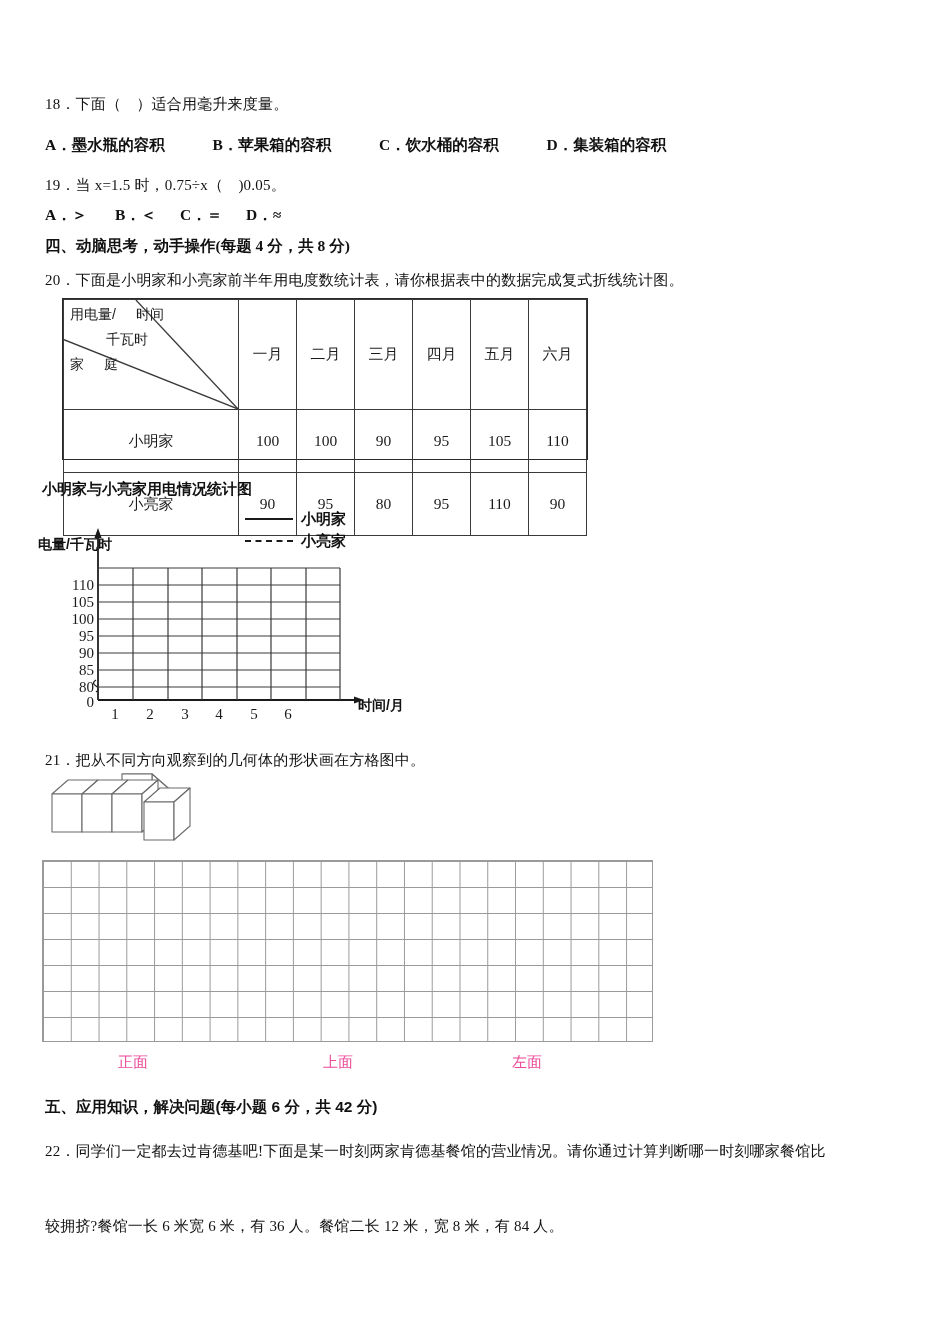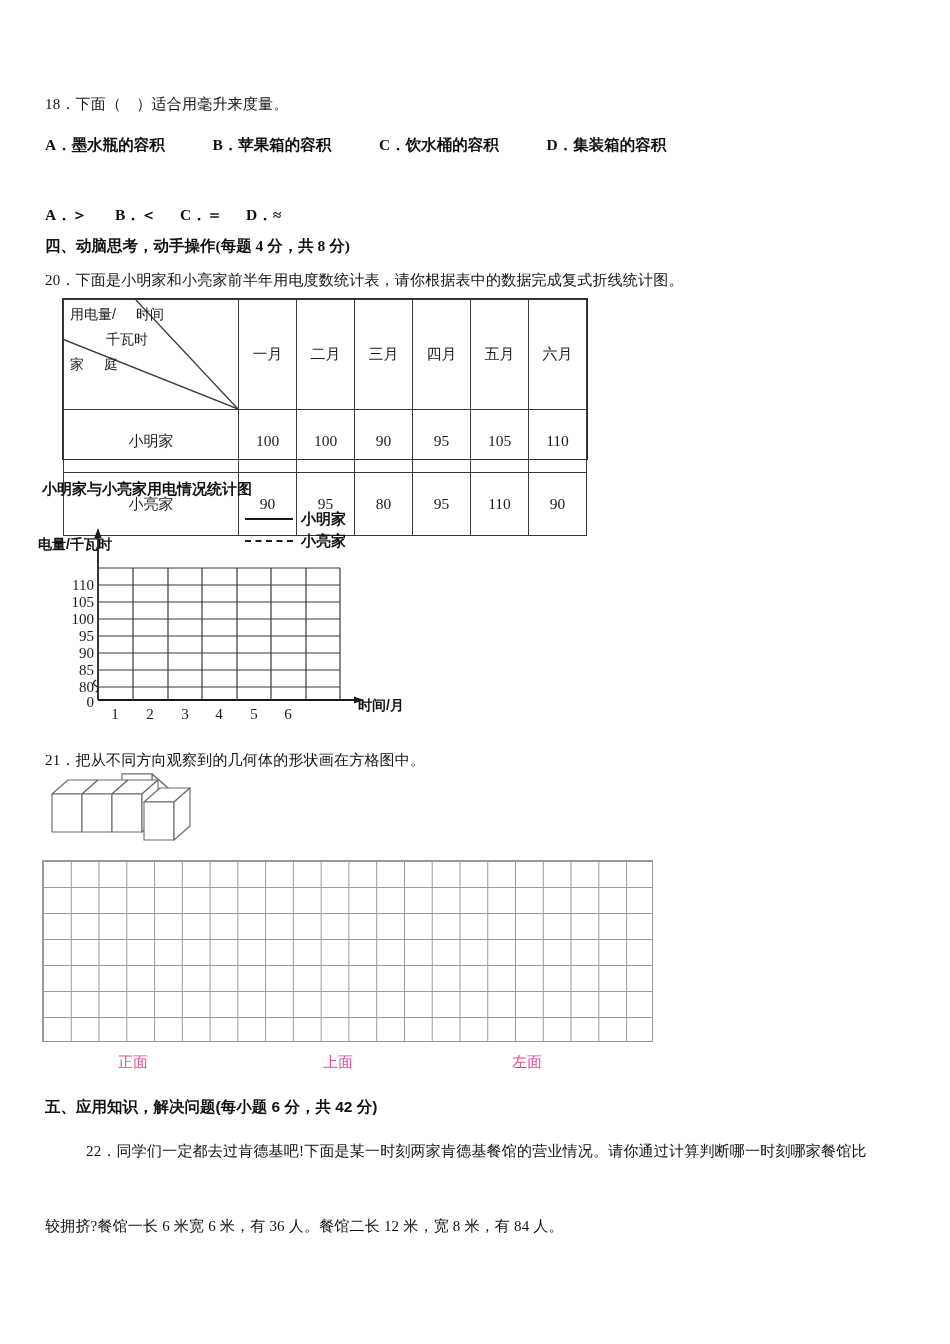--- a/index.html
+++ b/index.html
@@ -143,20 +143,23 @@
   <div class="qline" style="left:45px; top:133px;">
     <span class="opt">A．墨水瓶的容积</span>
     <span style="display:inline-block;width:40px;"></span>
     <span class="opt">B．苹果箱的容积</span>
     <span style="display:inline-block;width:40px;"></span>
     <span class="opt">C．饮水桶的容积</span>
     <span style="display:inline-block;width:40px;"></span>
     <span class="opt">D．集装箱的容积</span>
   </div>
 
+  <div class="qline" style="left:45px; top:173px;">
+    <span class="num">19．当 x=1.5 时，0.75÷x（　)0.05。</span>
+  </div>
 
   <div class="qline" style="left:45px; top:203px;">
     <span class="opt">A．＞</span>
     <span style="display:inline-block;width:20px;"></span>
     <span class="opt">B．＜</span>
     <span style="display:inline-block;width:16px;"></span>
     <span class="opt">C．＝</span>
     <span style="display:inline-block;width:16px;"></span>
     <span class="opt">D．≈</span>
   </div>
@@ -309,20 +312,20 @@
   </svg>
 
   <div id="square-grid"></div>
 
   <div class="grid-lbl" style="left:118px; top:1053px;">正面</div>
   <div class="grid-lbl" style="left:323px; top:1053px;">上面</div>
   <div class="grid-lbl" style="left:512px; top:1053px;">左面</div>
 
   <div class="sect" style="left:45px; top:1097px;">五、应用知识，解决问题(每小题 6 分，共 42 分)</div>
 
-  <div class="qline" style="left:45px; top:1139px;margin-left:41px;">
+  <div class="qline" style="left:45px; top:1139px;">
     <span class="num">22．同学们一定都去过肯德基吧!下面是某一时刻两家肯德基餐馆的营业情况。请你通过计算判断哪一时刻哪家餐馆比</span>
   </div>
   <div class="qline" style="left:45px; top:1178px;margin-top:36px;">
     <span class="num">较拥挤?餐馆一长 6 米宽 6 米，有 36 人。餐馆二长 12 米，宽 8 米，有 84 人。</span>
   </div>
 
 </div>
 
 </body></html>

